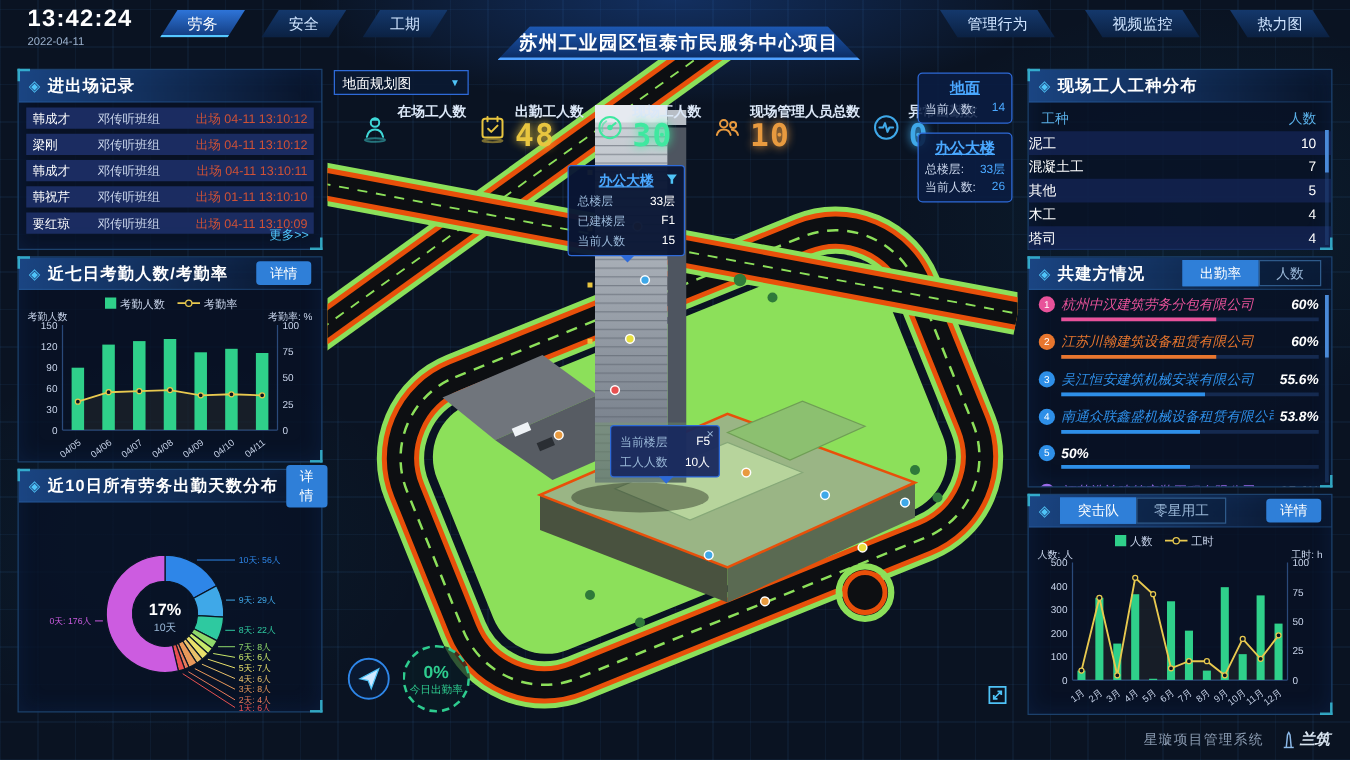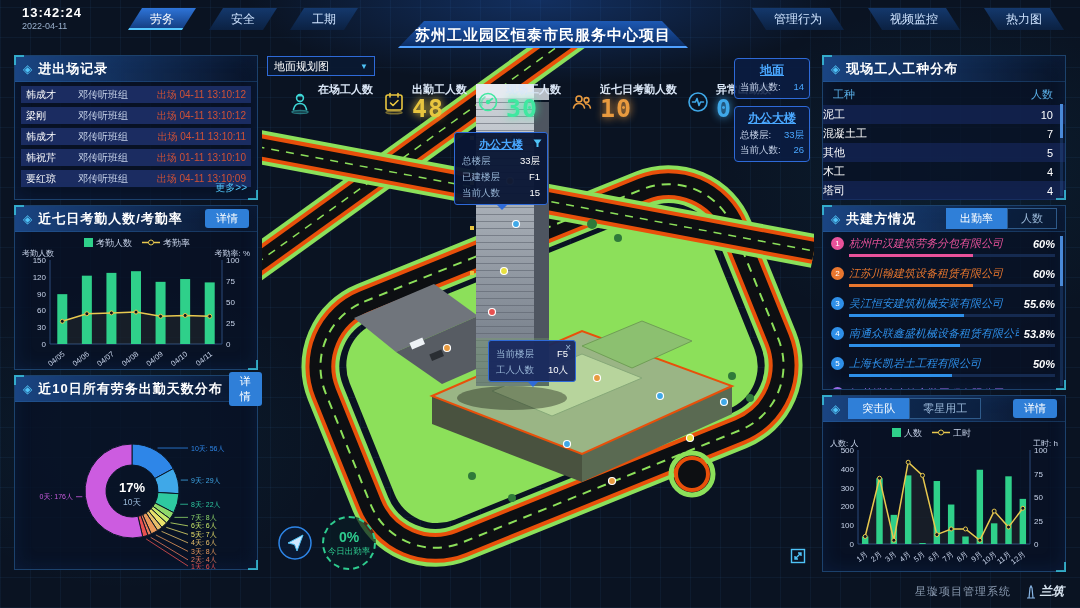--- a/index.html
+++ b/index.html
@@ -15,21 +15,21 @@
     background:
       radial-gradient(420px 120px at 540px 0px, rgba(40,120,255,.28), transparent 70%),
       radial-gradient(340px 240px at 88% 28%, rgba(30,180,220,.07), transparent 70%),
       radial-gradient(300px 220px at 12% 72%, rgba(30,180,220,.06), transparent 70%),
       repeating-linear-gradient(0deg, rgba(60,130,200,.08) 0 1px, transparent 1px 30px),
       repeating-linear-gradient(90deg, rgba(60,130,200,.08) 0 1px, transparent 1px 30px);
   }
   
   .hdr { position:absolute; z-index:5; inset:0 0 auto 0; height:40px; }
   .time-block { position:absolute; left:22px; top:5px; }
-  .time { font-size:13px; font-weight:bold; letter-spacing:1px; }
+  .time { font-size:19px; font-weight:bold; letter-spacing:1px; }
   .date { font-size:9px; color:#9ab0cc; margin-top:1px; }
   .nav-l, .nav-r { position:absolute; top:8px; display:flex; gap:13px; }
   .nav-l { left:128px; }
   .nav-r { left:752px; gap:24px; }
   .top-tab {
     height:22px; line-height:22px; padding:0 22px; font-size:12px; color:#cfe4ff;
     background:linear-gradient(180deg,#14386c,#0b2142);
     filter:drop-shadow(0 0 2px rgba(60,140,255,.4));
     cursor:pointer; white-space:nowrap;
   }
@@ -340,21 +340,21 @@
         </div>
       </div>
       <div class="stat">
         <span class="s-icon" style="color: rgb(232, 154, 63);"><svg viewBox="0 0 24 24" width="24" height="26" fill="none" stroke="currentColor" stroke-width="1.6" stroke-linecap="round" stroke-linejoin="round">
             <circle cx="9" cy="9" r="3"></circle>
             <path d="M3.5 18c.6-3 2.6-4.5 5.5-4.5s4.9 1.5 5.5 4.5"></path>
             <circle cx="16.5" cy="10" r="2.4"></circle>
             <path d="M15.5 13.8c2.6.2 4.3 1.6 4.9 4.2"></path>
           </svg></span>
         <div>
-          <div class="s-label">近七日考勤人数</div>
+          <div class="s-label">现场管理人员总数</div>
           <div class="s-value" style="color: rgb(232, 154, 63);">10</div>
         </div>
       </div>
       <div class="stat">
         <span class="s-icon" style="color: rgb(63, 168, 232);"><svg viewBox="0 0 24 24" width="24" height="26" fill="none" stroke="currentColor" stroke-width="1.6" stroke-linecap="round" stroke-linejoin="round">
             <circle cx="12" cy="12" r="9"></circle>
             <polyline points="6.5,12 9.5,12 11,8.5 13,15.5 14.5,12 17.5,12"></polyline>
           </svg></span>
         <div>
           <div class="s-label">异常出勤数</div>
@@ -598,21 +598,20 @@
           <span class="pi-name" style="color: rgb(46, 143, 232);">南通众联鑫盛机械设备租赁有限公司</span>
           <span class="pi-val">53.8%</span>
         </div>
         <div class="pi-track">
           <div class="pi-fill" style="width: 53.8%; background: rgb(46, 143, 232);"></div>
         </div>
       </div>
       <div class="partner-item">
         <div class="pi-row">
           <span class="pi-rank" style="background: rgb(46, 143, 232);">5</span>
-          <span class="pi-name" style="color: rgb(46, 143, 232);">上海长凯岩土工程有限公司</span>
           <span class="pi-val">50%</span>
         </div>
         <div class="pi-track">
           <div class="pi-fill" style="width: 50%; background: rgb(46, 143, 232);"></div>
         </div>
       </div>
       <div class="partner-item">
         <div class="pi-row">
           <span class="pi-rank" style="background: rgb(154, 106, 232);">6</span>
           <span class="pi-name" style="color: rgb(154, 106, 232);">江苏浩诒建筑安装工程有限公司</span>

